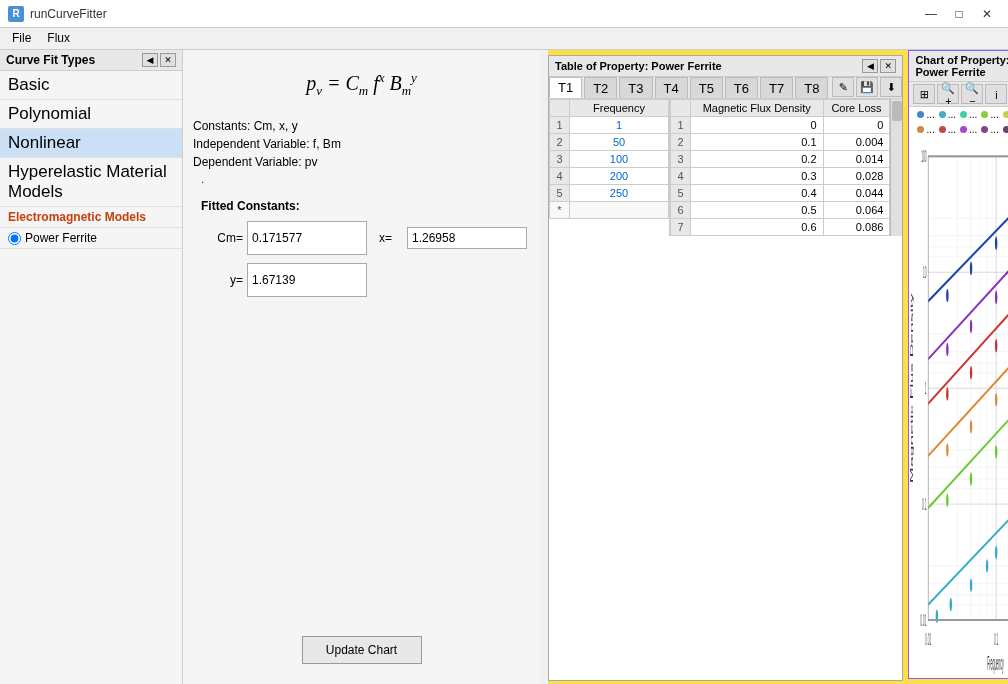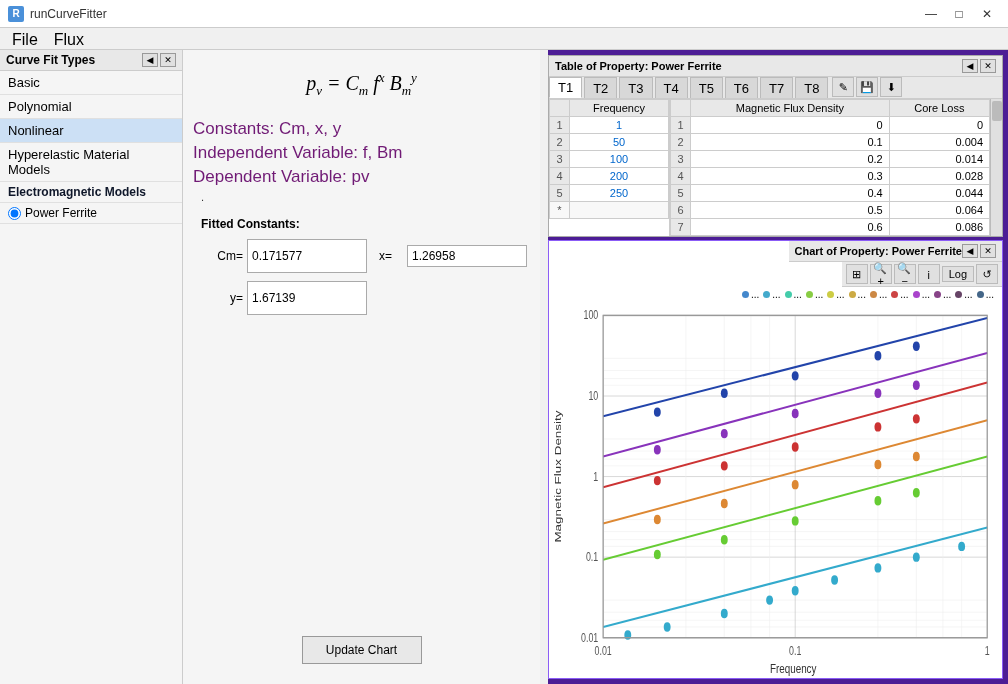--- a/index.html
+++ b/index.html
@@ -22,21 +22,21 @@
     .title-bar-btn { width: 26px; height: 20px; border: none; background: transparent; cursor: pointer; font-size: 12px; display: flex; align-items: center; justify-content: center; color: #333; }
 
     
     .menu-bar {
       background: #f0f0f0;
       border-bottom: 1px solid #ccc;
       display: flex;
       padding: 2px 4px;
       height: 22px;
     }
-    .menu-item { padding: 1px 8px; cursor: pointer; font-size: 16px; }
+    .menu-item { padding: 1px 8px; cursor: pointer; font-size: 12px; }
 
     
     .main-container {
       display: flex;
       height: calc(684px - 50px);
     }
 
     
     .sidebar {
       width: 183px;
@@ -55,26 +55,26 @@
       display: flex;
       align-items: center;
       justify-content: space-between;
     }
     .sidebar-header-controls { display: flex; gap: 2px; }
     .sidebar-header-btn { width: 16px; height: 14px; border: 1px solid #999; background: #e0e0e0; cursor: pointer; font-size: 9px; display: flex; align-items: center; justify-content: center; }
 
     .sidebar-item {
       padding: 4px 8px;
       cursor: pointer;
-      font-size: 13px;
+      font-size: 17px;
       border-bottom: 1px solid #e0e0e0;
     }
     .sidebar-item.active { background: #cce0f5; }
 
-    .sidebar-section { padding: 3px 8px; font-size: 12px; font-weight: bold; color: #0f172a; border-bottom: 1px solid #e0e0e0; }
+    .sidebar-section { padding: 3px 8px; font-size: 12px; font-weight: bold; color: #c2410c; border-bottom: 1px solid #e0e0e0; }
     .sidebar-radio { padding: 3px 8px; font-size: 12px; display: flex; align-items: center; gap: 4px; border-bottom: 1px solid #e0e0e0; cursor: pointer; }
     .sidebar-radio.selected { color: #000; }
 
     
     .center-panel {
       flex: 1;
       display: flex;
       flex-direction: column;
       padding: 10px;
       background: #f5f5f5;
@@ -82,21 +82,21 @@
       max-width: 370px;
     }
 
     .formula-area {
       text-align: center;
       font-size: 22px;
       padding: 10px 0 20px 0;
       font-style: italic;
     }
 
-    .info-text { font-size: 17px; margin-bottom: 4px; color: #701a75; }
+    .info-text { font-size: 12px; margin-bottom: 4px; color: #000000; }
 
     .buttons-row {
       display: flex;
       gap: 12px;
       margin: 20px 0 10px 60px;
     }
     .btn {
       width: 80px;
       height: 28px;
       border: 1px solid #999;
@@ -139,22 +139,22 @@
       border: 1px solid #999;
       background: #e8e8e8;
       cursor: pointer;
       font-size: 12px;
     }
 
     
     .right-panel {
       flex: 1;
       display: flex;
-      flex-direction: column;
-      background: #4c1d95;
+      flex-direction: row;
+      background: #fde047;
       min-width: 460px;
       margin-left: 8px;
     }
 
     
     .table-panel {
       border: 1px solid #aaa;
       margin: 5px 5px 3px 0;
       background: white;
       position: relative;

